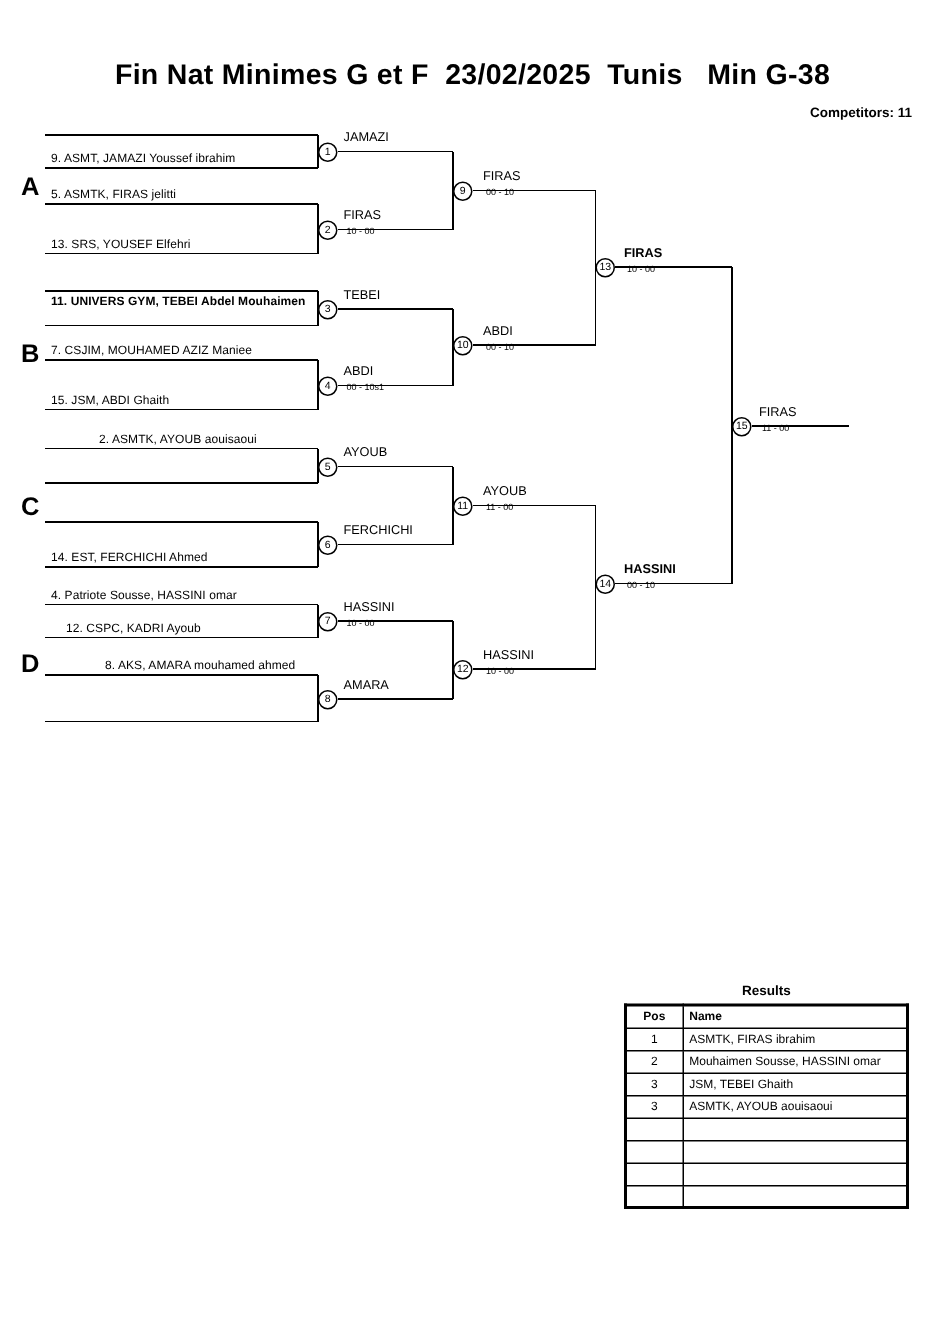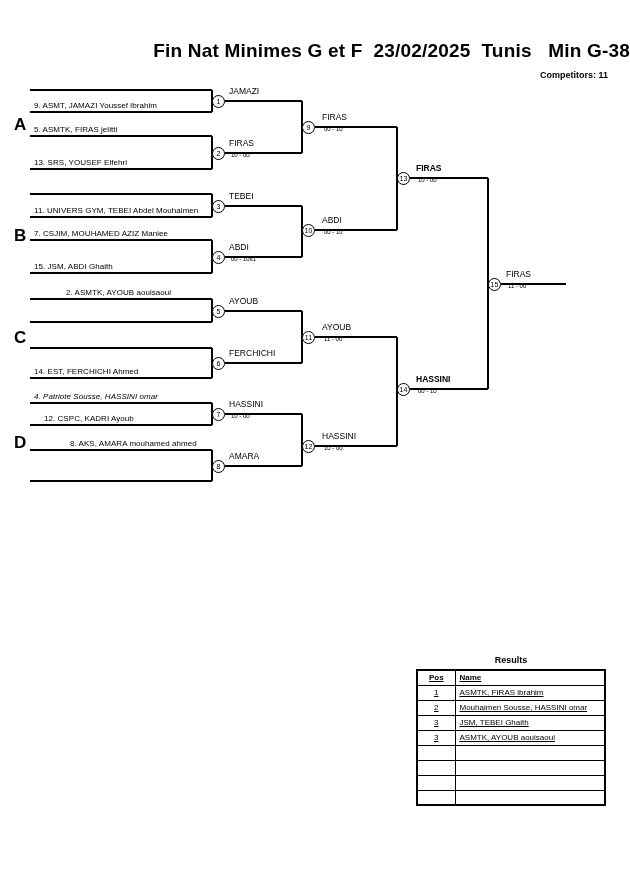--- a/index.html
+++ b/index.html
@@ -13,21 +13,21 @@
     position: relative;
     font-family: "Liberation Sans", sans-serif;
     color: #000000;
     overflow: hidden;
   }
 
   
   #header-title {
     position: absolute;
     left: 0; top: 40px; width: 630px;
-    text-align: right;
+    text-align: center;
     font-size: 19px;
     font-weight: bold;
     letter-spacing: 0.2px;
     white-space: pre;
   }
   #competitors-count {
     position: absolute;
     right: 22px; top: 70px;
     font-size: 9px;
     font-weight: bold;
@@ -99,21 +99,20 @@
     border-collapse: collapse;
     width: 190px;
     border: 2px solid #000;
   }
   table.results th, table.results td {
     border: 1px solid #000;
     height: 15px;
     font-size: 8px;
     font-weight: normal;
     padding: 0 4px;
-    text-decoration: underline;
   }
   table.results th { font-weight: bold; }
   table.results .c-pos { width: 38px; text-align: center; }
   table.results .c-name { text-align: left; }
   table.results th.c-name { text-align: left; }
   table.results tr.empty td { height: 15px; }
 </style>
 </head>
 <body>
 
@@ -193,28 +192,28 @@
 
   <div class="sec-letter" style="left:14px; top:115px;">A</div>
   <div class="sec-letter" style="left:14px; top:226px;">B</div>
   <div class="sec-letter" style="left:14px; top:328px;">C</div>
   <div class="sec-letter" style="left:14px; top:433px;">D</div>
 
   <div class="entrant" style="left:34px; top:101px;">9. ASMT, JAMAZI Youssef ibrahim</div>
   <div class="entrant" style="left:34px; top:125px;">5. ASMTK, FIRAS jelitti</div>
   <div class="entrant" style="left:34px; top:158px;">13. SRS, YOUSEF Elfehri</div>
 
-  <div class="entrant" style="left:34px; top:206px;">11. UNIVERS GYM, TEBEI Abdel Mouhaimen</div>
+  <div class="entrant" style="left:34px; top:196px;font-weight:bold;">11. UNIVERS GYM, TEBEI Abdel Mouhaimen</div>
   <div class="entrant" style="left:34px; top:229px;">7. CSJIM, MOUHAMED AZIZ Maniee</div>
   <div class="entrant" style="left:34px; top:262px;">15. JSM, ABDI Ghaith</div>
 
   <div class="entrant" style="left:34px; top:288px;padding-left:32px;">2. ASMTK, AYOUB aouisaoui</div>
   <div class="entrant" style="left:34px; top:367px;">14. EST, FERCHICHI Ahmed</div>
 
-  <div class="entrant" style="left:34px; top:392px;font-style:italic;">4. Patriote Sousse, HASSINI omar</div>
+  <div class="entrant" style="left:34px; top:392px;">4. Patriote Sousse, HASSINI omar</div>
   <div class="entrant" style="left:44px; top:414px;">12. CSPC, KADRI Ayoub</div>
   <div class="entrant" style="left:34px; top:439px;margin-left:36px;">8. AKS, AMARA mouhamed ahmed</div>
 
   <div class="mnum" style="left:212px; top:95px;">1</div>
   <div class="mnum" style="left:212px; top:147px;">2</div>
   <div class="mnum" style="left:212px; top:200px;">3</div>
   <div class="mnum" style="left:212px; top:251px;">4</div>
   <div class="mnum" style="left:212px; top:305px;">5</div>
   <div class="mnum" style="left:212px; top:357px;">6</div>
   <div class="mnum" style="left:212px; top:408px;">7</div>

